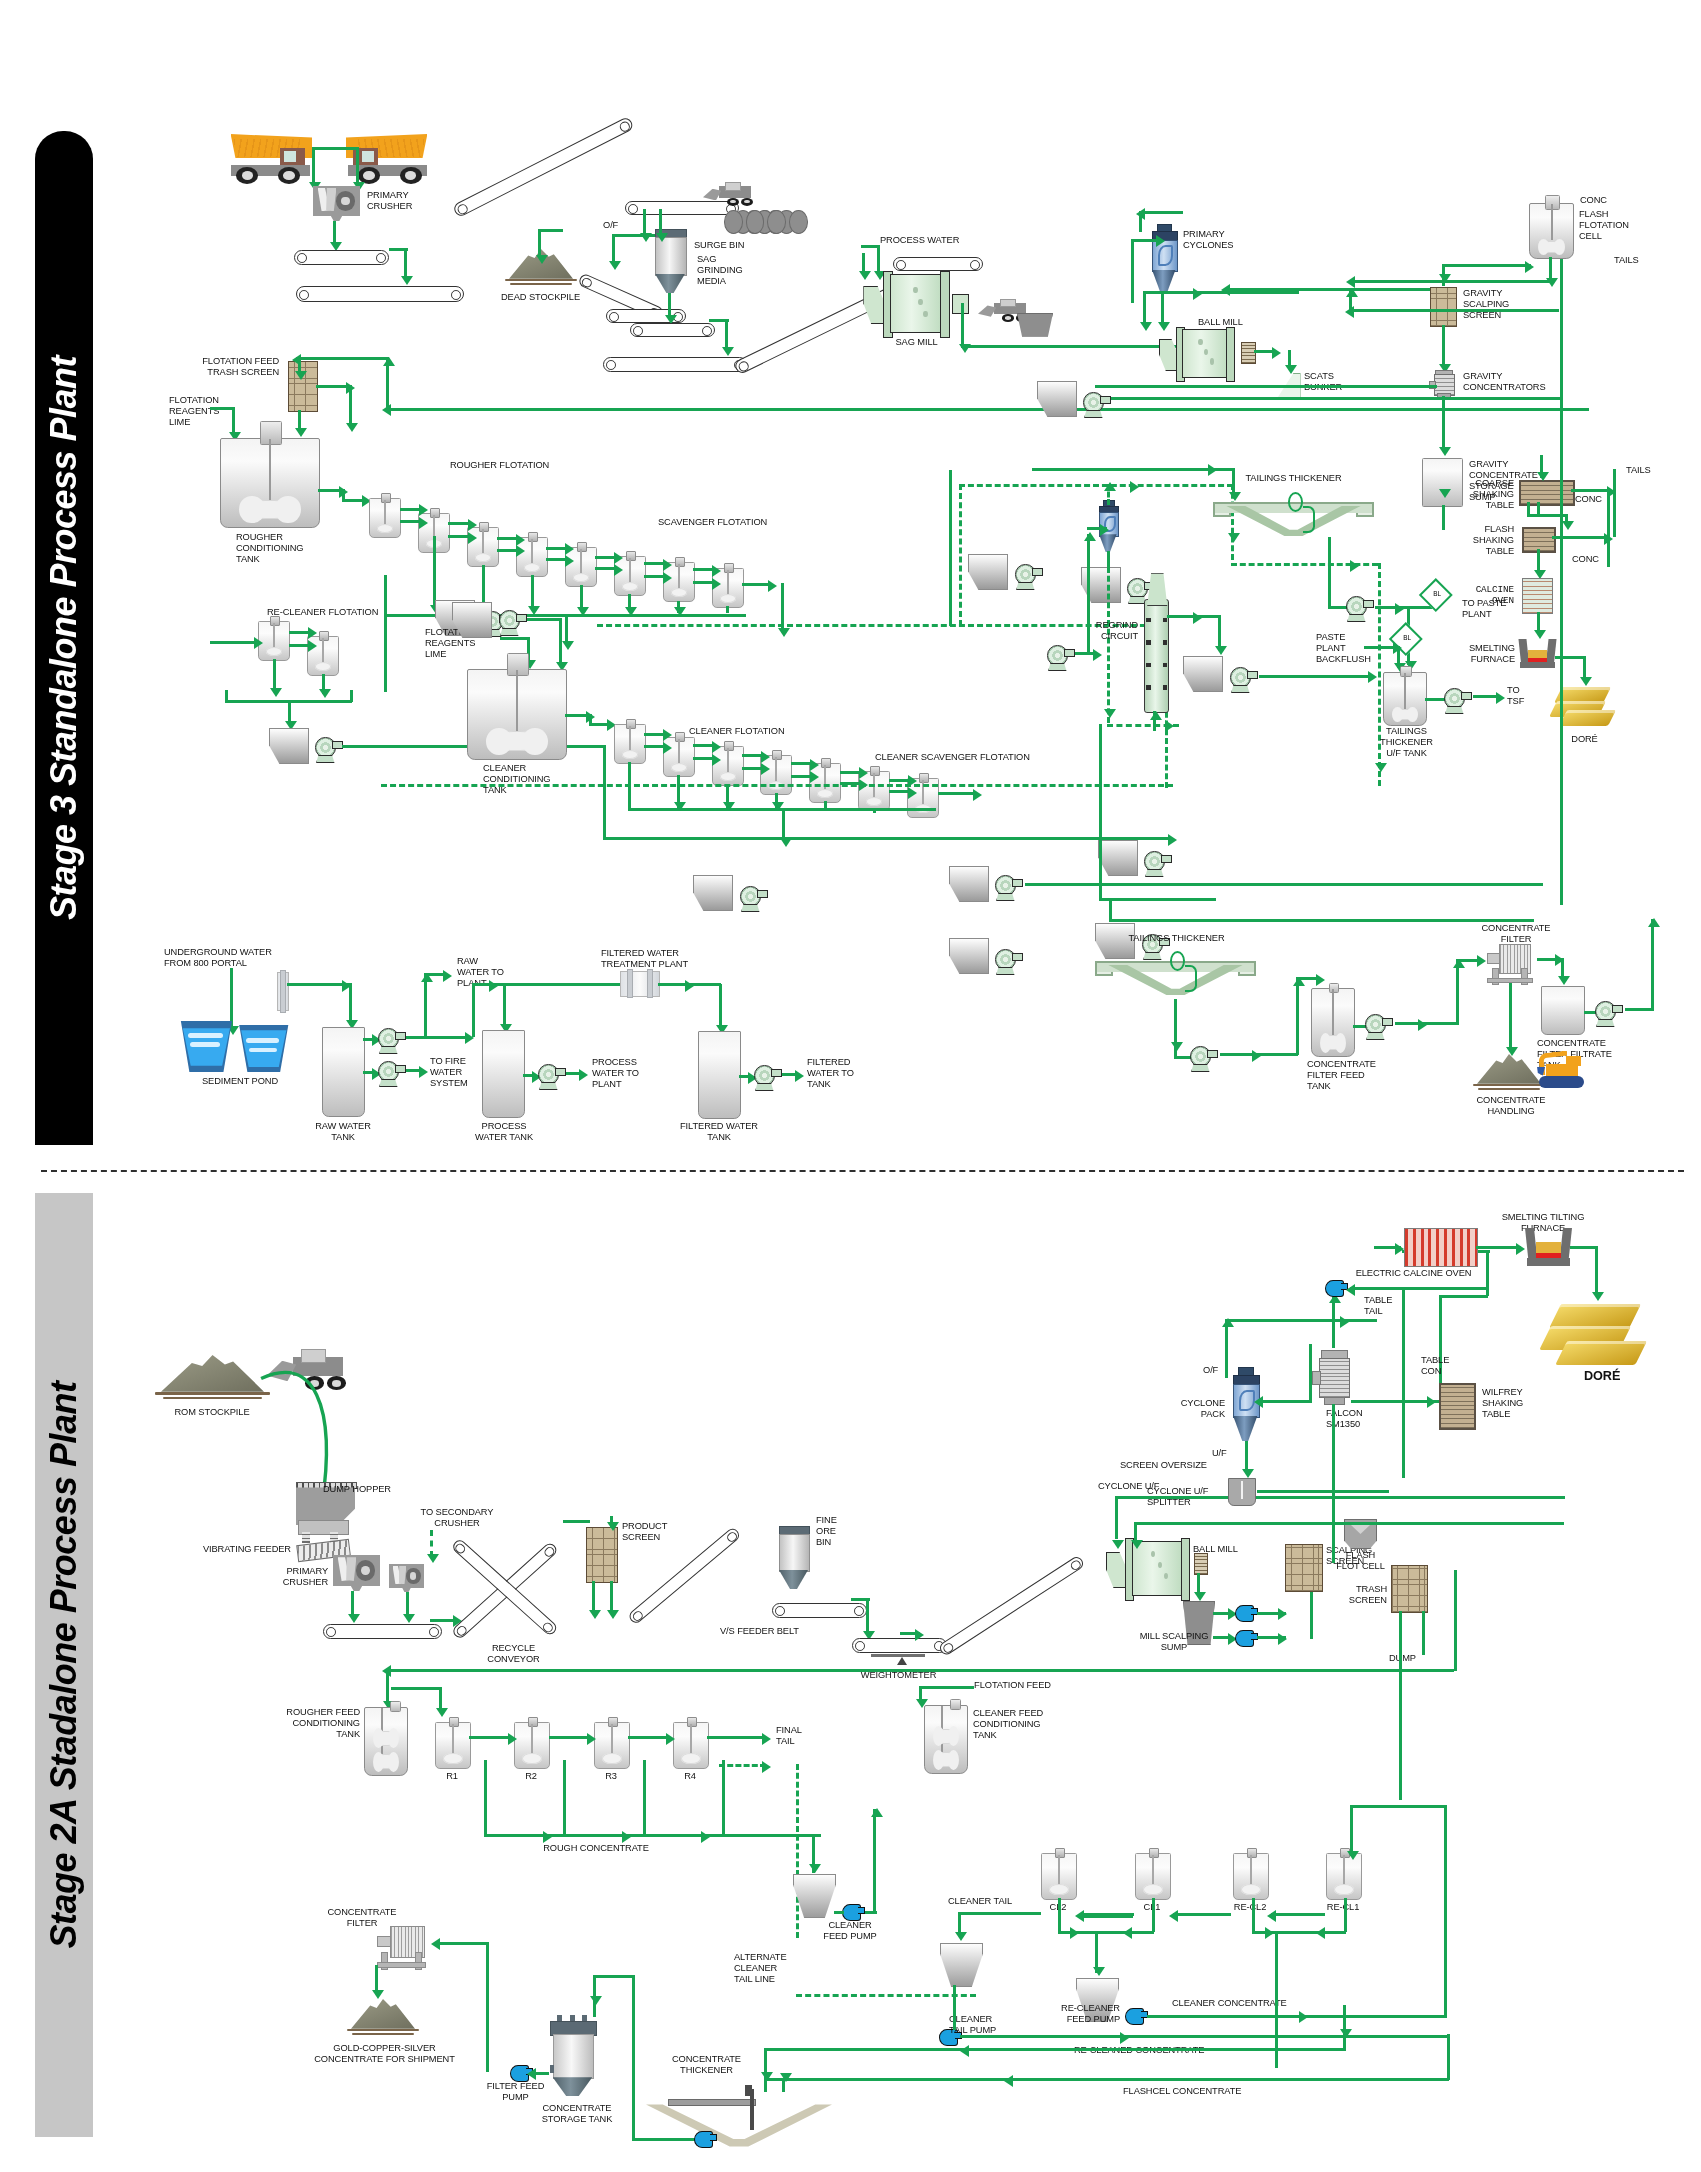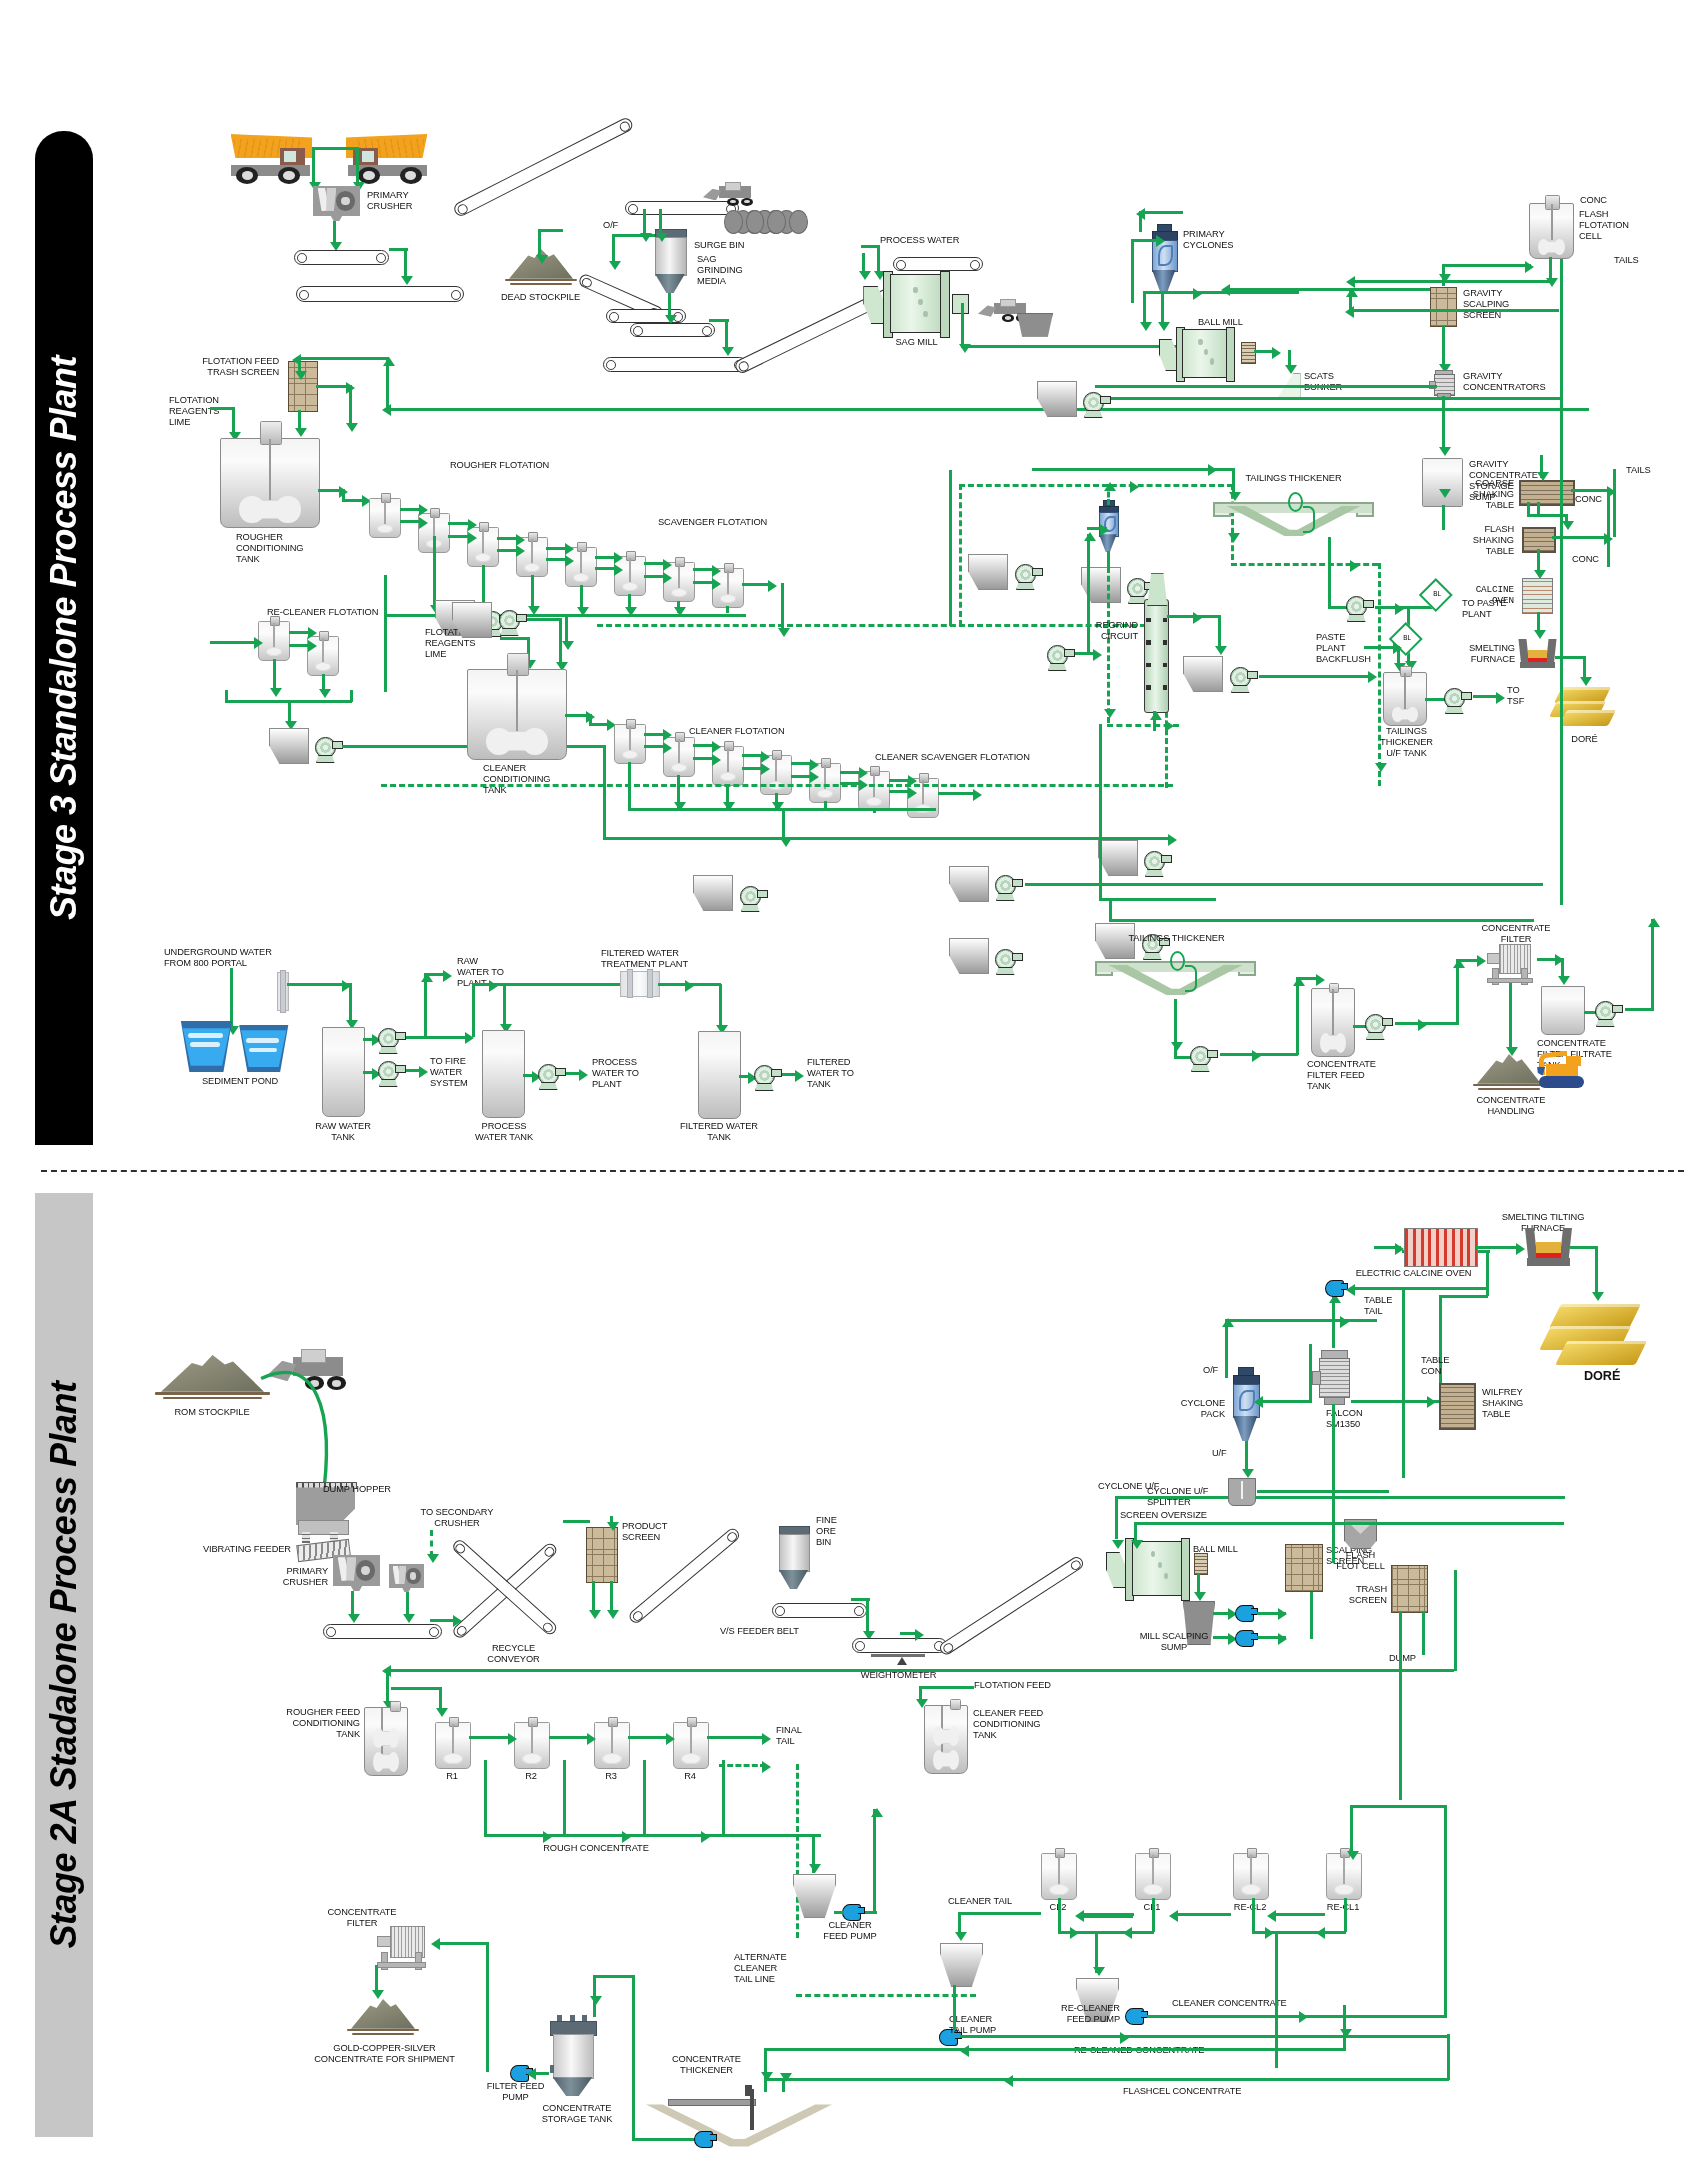--- a/index.html
+++ b/index.html
@@ -1486,21 +1486,21 @@
   <div class="screen" style="left:1391px;top:1565px;width:35px;height:46px;"></div>
   <div class="lbl r" style="left:1320px;top:1584px;width:67px;">TRASH
 SCREEN</div>
 
   <div class="ffc" style="left:1344px;top:1519px;width:31px;height:28px;">
       <div class="v"></div>
     </div>
   <div class="lbl c" style="left:1324px;top:1550px;width:73px;">FLASH
 FLOT CELL</div>
 
-  <div class="lbl" style="left:1120px;top:1510px;text-align:center;">SCREEN OVERSIZE</div>
+  <div class="lbl" style="left:1120px;top:1460px;text-align:center;">SCREEN OVERSIZE</div>
   <div class="pipe ph" style="left:1134px;top:1522px;width:430px;"></div>
   <div class="pipe pv" style="left:1134px;top:1522px;height:19.6px;"></div>
   <div class="arr down" style="left:1131px;top:1540px;"></div>
   <div class="pipe ph" style="left:1115px;top:1496px;width:450px;"></div>
   <div class="pipe pv" style="left:1115px;top:1496px;height:43px;"></div>
   <div class="arr down" style="left:1112px;top:1540px;"></div>
 
   <div class="lbl" style="left:1098px;top:1481px;">CYCLONE U/F</div>
   <div class="lbl" style="left:1147px;top:1486px;">CYCLONE U/F
 SPLITTER</div>

